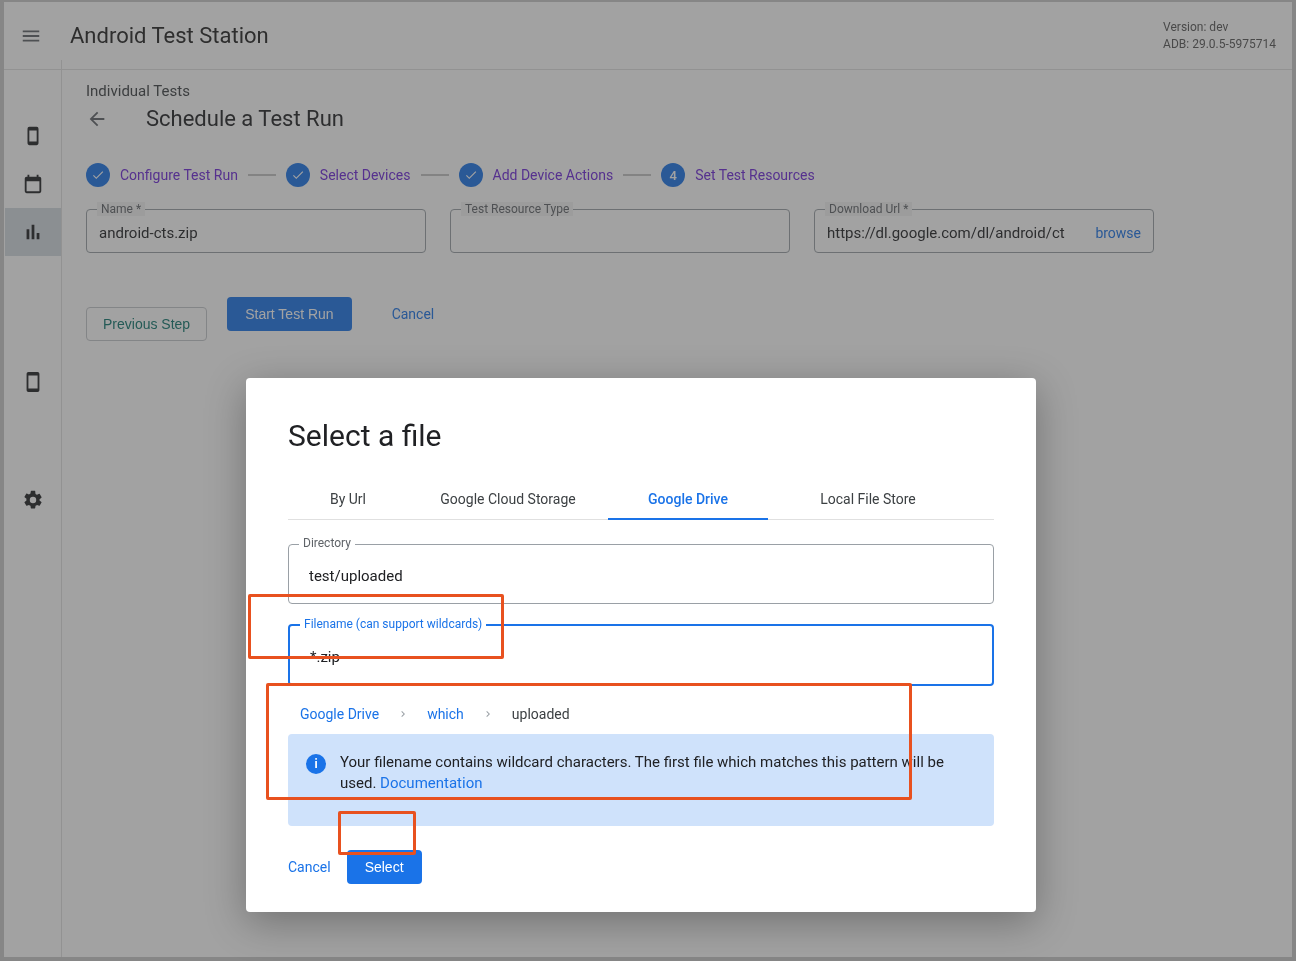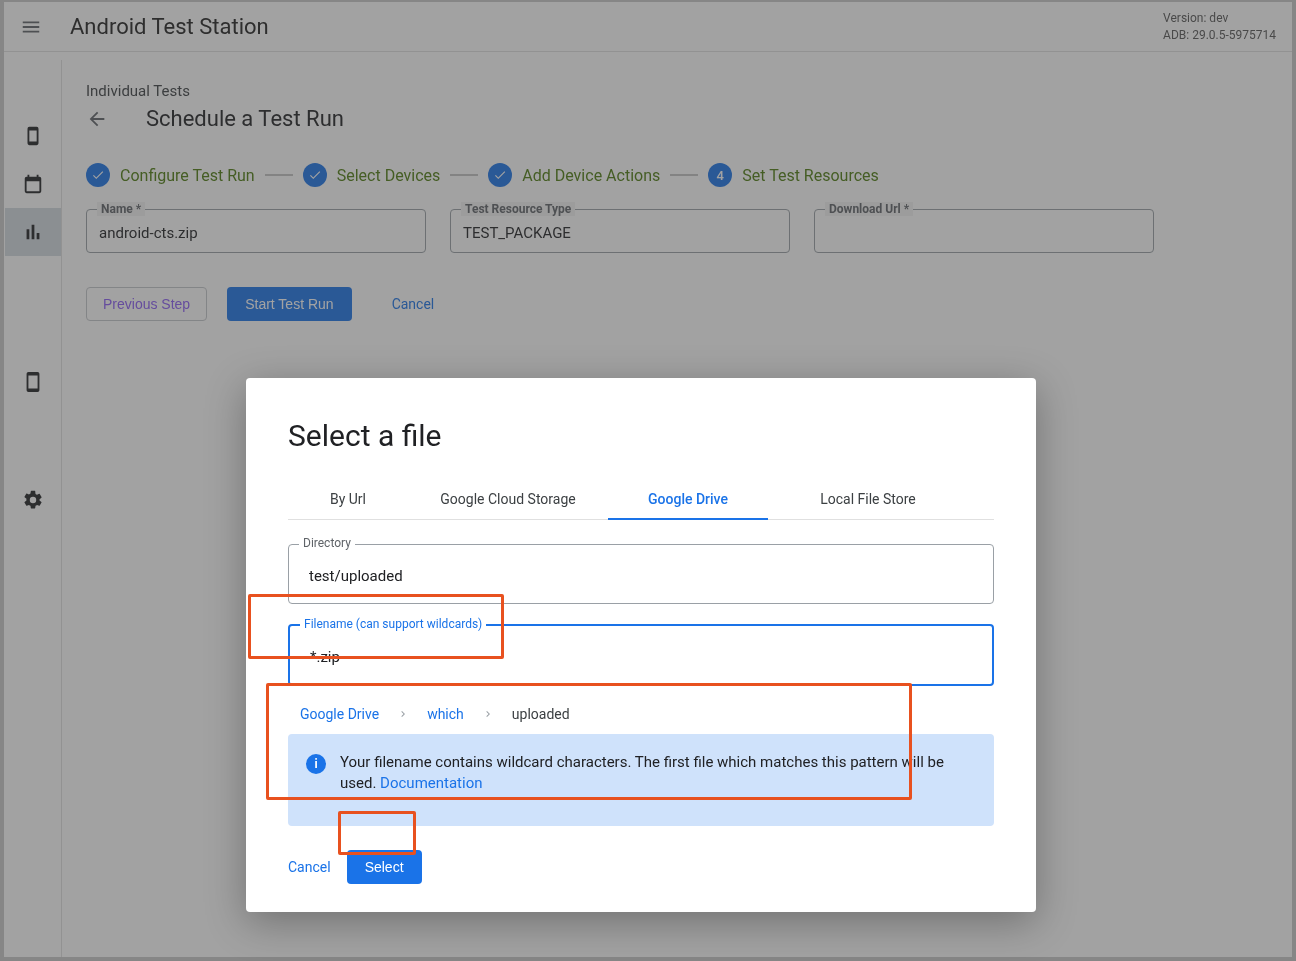--- a/index.html
+++ b/index.html
@@ -10,21 +10,21 @@
   height: 961px;
   position: relative;
   overflow: hidden;
 }
 .app-frame {
   position: absolute;
   left: 4px; top: 2px; right: 4px; bottom: 4px;
   background: #fff;
 }
 .header {
-  height: 50px;
+  height: 68px;
   display: flex;
   align-items: center;
   padding: 0 16px;
   border-bottom: 1px solid #e0e0e0;
 }
 .menu-btn { margin-right: 28px; cursor: pointer; }
 .app-title { font-size: 22px; color: #212121; }
 .version-box {
   margin-left: auto;
   text-align: left;
@@ -62,58 +62,58 @@
 .back-arrow { margin-right: 38px; color: #5f6368; }
 .page-title { font-size: 22px; }
 .stepper { display: flex; align-items: center; gap: 10px; margin-bottom: 22px; }
 .step { display: flex; align-items: center; gap: 10px; }
 .step-disc {
   width: 24px; height: 24px; border-radius: 50%;
   background: #1a73e8; color: #fff;
   display: flex; align-items: center; justify-content: center;
   font-size: 13px; font-weight: 500;
 }
-.step-label { font-size: 16px; color: #4d7c0f; }
+.step-label { font-size: 14px; color: #6d28d9; }
 .step-sep { width: 28px; height: 2px; background: #c4c4c4; }
 .form-row { display: flex; gap: 24px; margin-bottom: 34px; }
 .ffield {
   position: relative;
   border: 1px solid #9aa0a6;
   border-radius: 4px;
   padding: 14px 12px 10px 12px;
   flex: 1;
   min-width: 0;
 }
 .ffield.w340 { flex: 0 0 340px; }
 .ffield-label {
   position: absolute;
   top: -8px; left: 10px;
   background: linear-gradient(#f3f3f3,#f3f3f3);
   padding: 0 4px;
   font-size: 12px;
   color: #5f6368;
-  font-weight: bold;
 }
 .ffield-value {
   font-size: 15px;
   color: #202124;
   white-space: nowrap;
   overflow: hidden;
 }
 .url-wrap { display: flex; align-items: center; gap: 10px; }
 .browse-link { color: #1a73e8; font-size: 14px; cursor: pointer; }
 .action-row { display: flex; align-items: center; gap: 20px; }
 .btn-outline {
   border: 1px solid #c4c7cc;
   background: #fff;
-  color: #8b5cf6;
+  color: #0f766e;
   padding: 8px 16px;
   border-radius: 4px;
   font-size: 14px;
   cursor: pointer;
+  margin-top: 20px;
 }
 .btn-fill {
   border: none;
   background: #1a73e8;
   color: #fff;
   padding: 9px 18px;
   border-radius: 4px;
   font-size: 14px;
   cursor: pointer;
 }
@@ -306,24 +306,27 @@
       </div>
     </div>
 
     <div class="form-row">
       <div class="ffield w340">
         <span class="ffield-label">Name *</span>
         <div class="ffield-value">android-cts.zip</div>
       </div>
       <div class="ffield w340">
         <span class="ffield-label">Test Resource Type</span>
-        <div class="ffield-value">TEST_PACKAGE</div>
       </div>
       <div class="ffield w340">
         <span class="ffield-label">Download Url *</span>
+        <div class="url-wrap">
+          <div class="ffield-value" style="flex:1">https://dl.google.com/dl/android/ct</div>
+          <span class="browse-link">browse</span>
+        </div>
       </div>
     </div>
 
     <div class="action-row">
       <button class="btn-outline">Previous Step</button>
       <button class="btn-fill">Start Test Run</button>
       <span class="link-plain">Cancel</span>
     </div>
   </div>
 </div>

